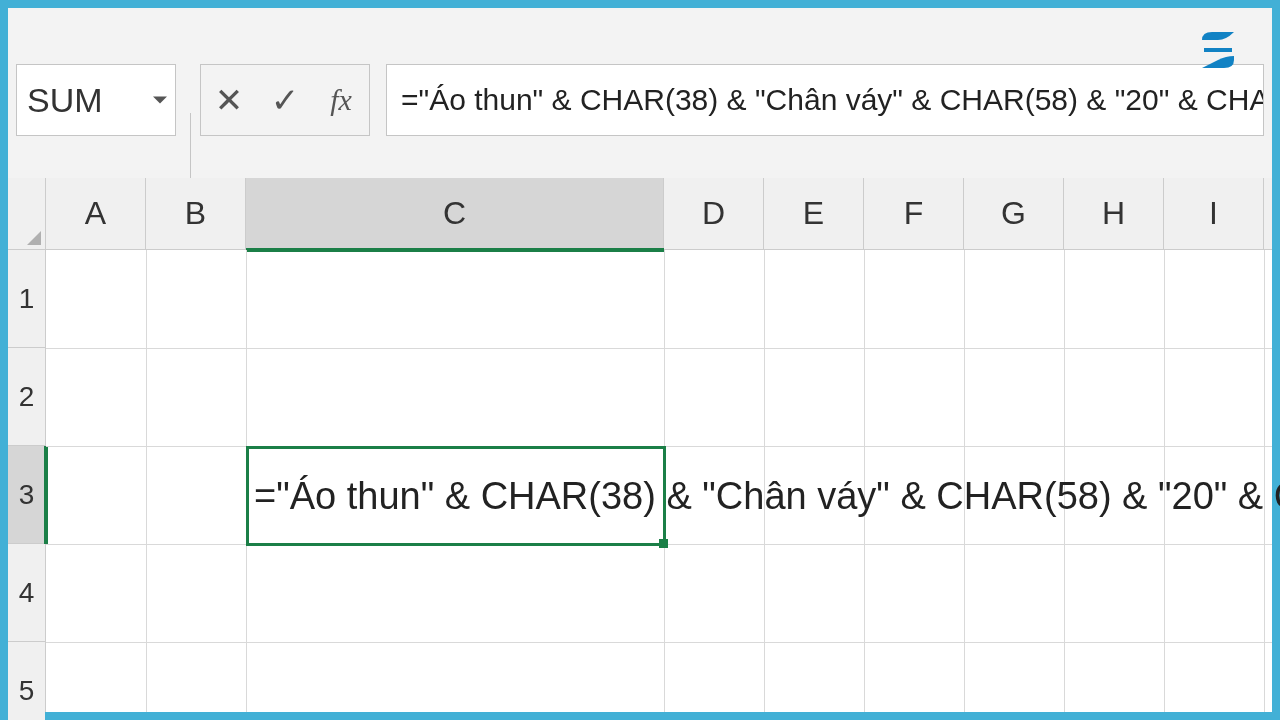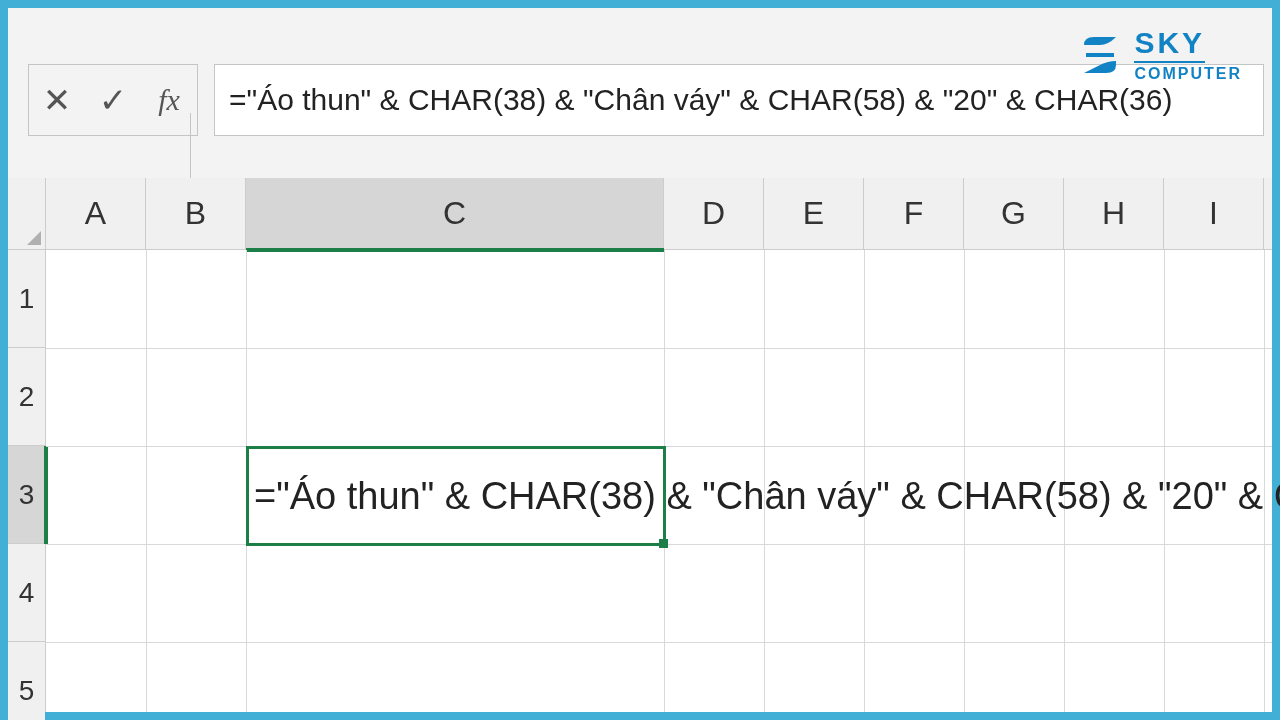--- a/index.html
+++ b/index.html
@@ -261,27 +261,27 @@
 <div class="outer-frame">
 
   <div class="logo">
     <div class="logo-mark">
       <svg viewBox="0 0 48 48" width="48" height="48">
         <path d="M8 14 Q8 6 18 6 L40 6 Q32 14 24 14 Z" fill="#1182c4"></path>
         <path d="M8 42 L30 42 Q40 42 40 34 L40 30 Q32 30 24 34 Q16 38 8 42 Z" fill="#1182c4"></path>
         <path d="M10 24 L38 24" stroke="#1182c4" stroke-width="4"></path>
       </svg>
     </div>
-    <div class="logo-text">
-      <span class="line1">SKY</span>
-      <span class="line2">COMPUTER</span>
-    </div>
   </div>
 
   <div class="formula-bar">
+    <div class="name-box">
+      <span>SUM</span>
+      <span class="dropdown"></span>
+    </div>
     <div class="sep-v"></div>
     <div class="fx-controls">
       <span class="btn">✕</span>
       <span class="btn">✓</span>
       <span class="btn fx">fx</span>
     </div>
     <div class="formula-input">
       <span>="Áo thun" &amp; CHAR(38) &amp; "Chân váy" &amp; CHAR(58) &amp; "20" &amp; CHAR(36)</span>
     </div>
   </div>

